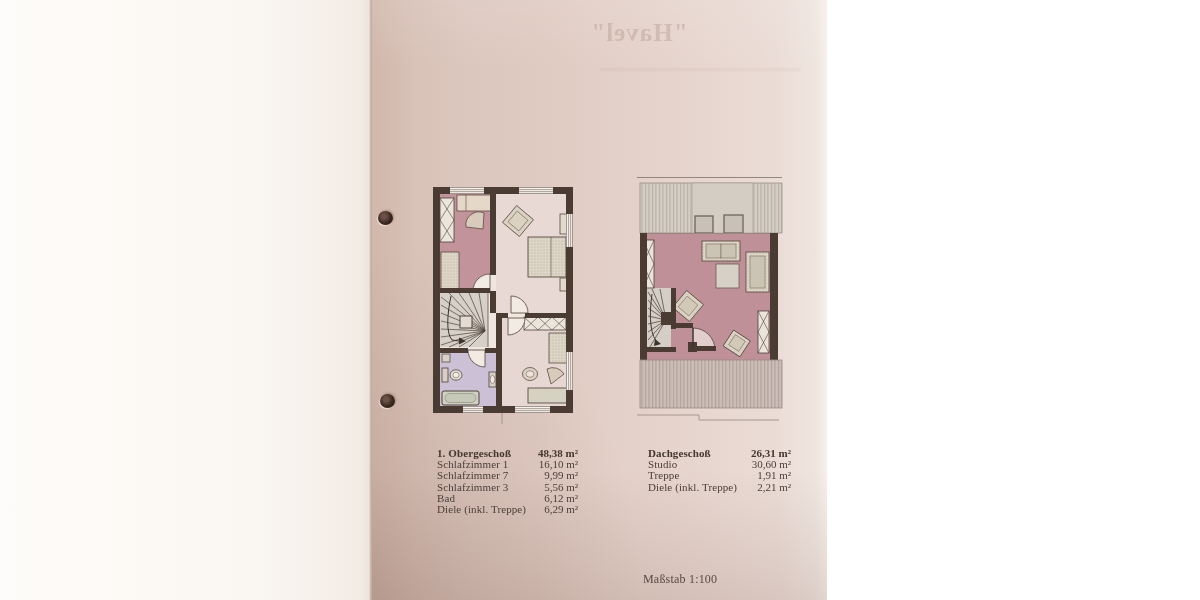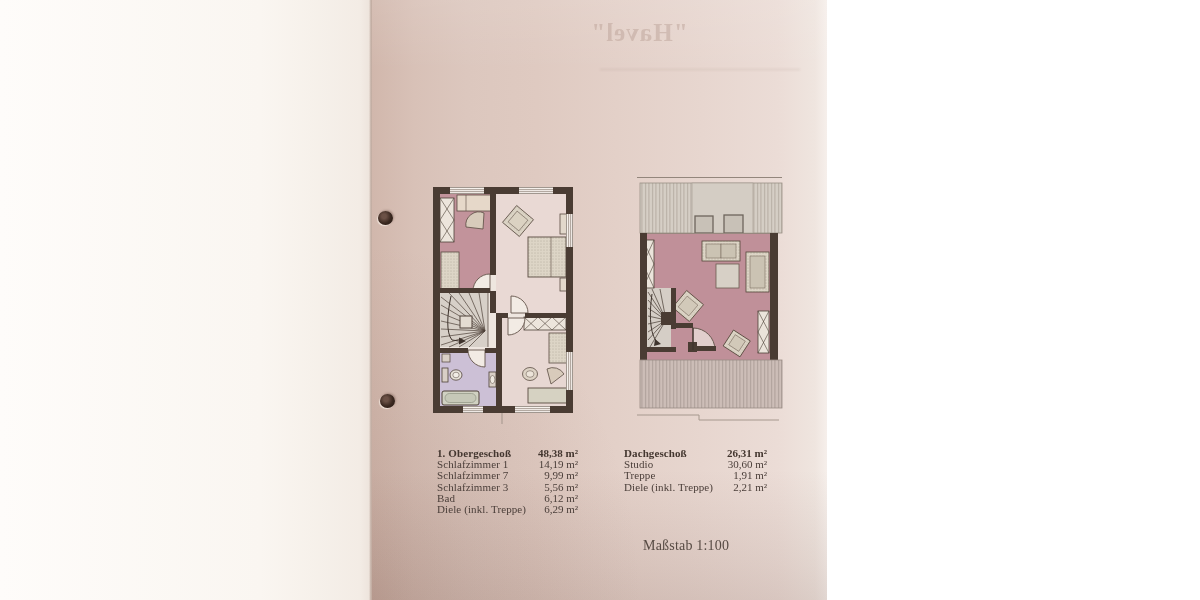--- a/index.html
+++ b/index.html
@@ -42,27 +42,27 @@
   }
   .ghost-line{
     position:absolute;left:228px;top:69px;width:200px;height:1px;
     background:rgba(150,122,110,.22);filter:blur(1px);
   }
   .plan{position:absolute;}
   .plan-left{left:61px;top:187px;width:140px;height:240px;}
   .plan-right{left:261px;top:173px;width:155px;height:252px;}
   .area-table{position:absolute;color:#4a3e39;}
   .table-left{left:65px;top:448px;width:141px;}
-  .table-right{left:252px;top:448px;width:143px;}
+  .table-right{left:276px;top:448px;width:143px;}
   .t-row{display:flex;justify-content:space-between;font-size:11px;line-height:11.2px;white-space:nowrap;}
   .t-row .lab{letter-spacing:.1px;}
   .t-row .val{text-align:right;}
   .t-head{font-weight:bold;color:#43362f;}
   .scale-note{
-    position:absolute;left:271px;top:538px;font-size:14px;color:#564a43;letter-spacing:.2px;
+    position:absolute;left:271px;top:572px;font-size:12px;color:#564a43;letter-spacing:.2px;
   }
 </style>
 </head>
 <body>
 
 <div class="stage">
   <div class="left-margin"></div>
   <div class="page-edge"></div>
 
   <div class="page">
@@ -296,21 +296,21 @@
       </svg>
     </div>
 
     <div class="area-table table-left">
       <div class="t-row t-head">
         <span class="lab">1. Obergeschoß</span>
         <span class="val">48,38 m²</span>
       </div>
       <div class="t-row">
         <span class="lab">Schlafzimmer 1</span>
-        <span class="val">14,19 m²</span>
+        <span class="val">16,10 m²</span>
       </div>
       <div class="t-row">
         <span class="lab">Schlafzimmer 7</span>
         <span class="val">9,99 m²</span>
       </div>
       <div class="t-row">
         <span class="lab">Schlafzimmer 3</span>
         <span class="val">5,56 m²</span>
       </div>
       <div class="t-row">

